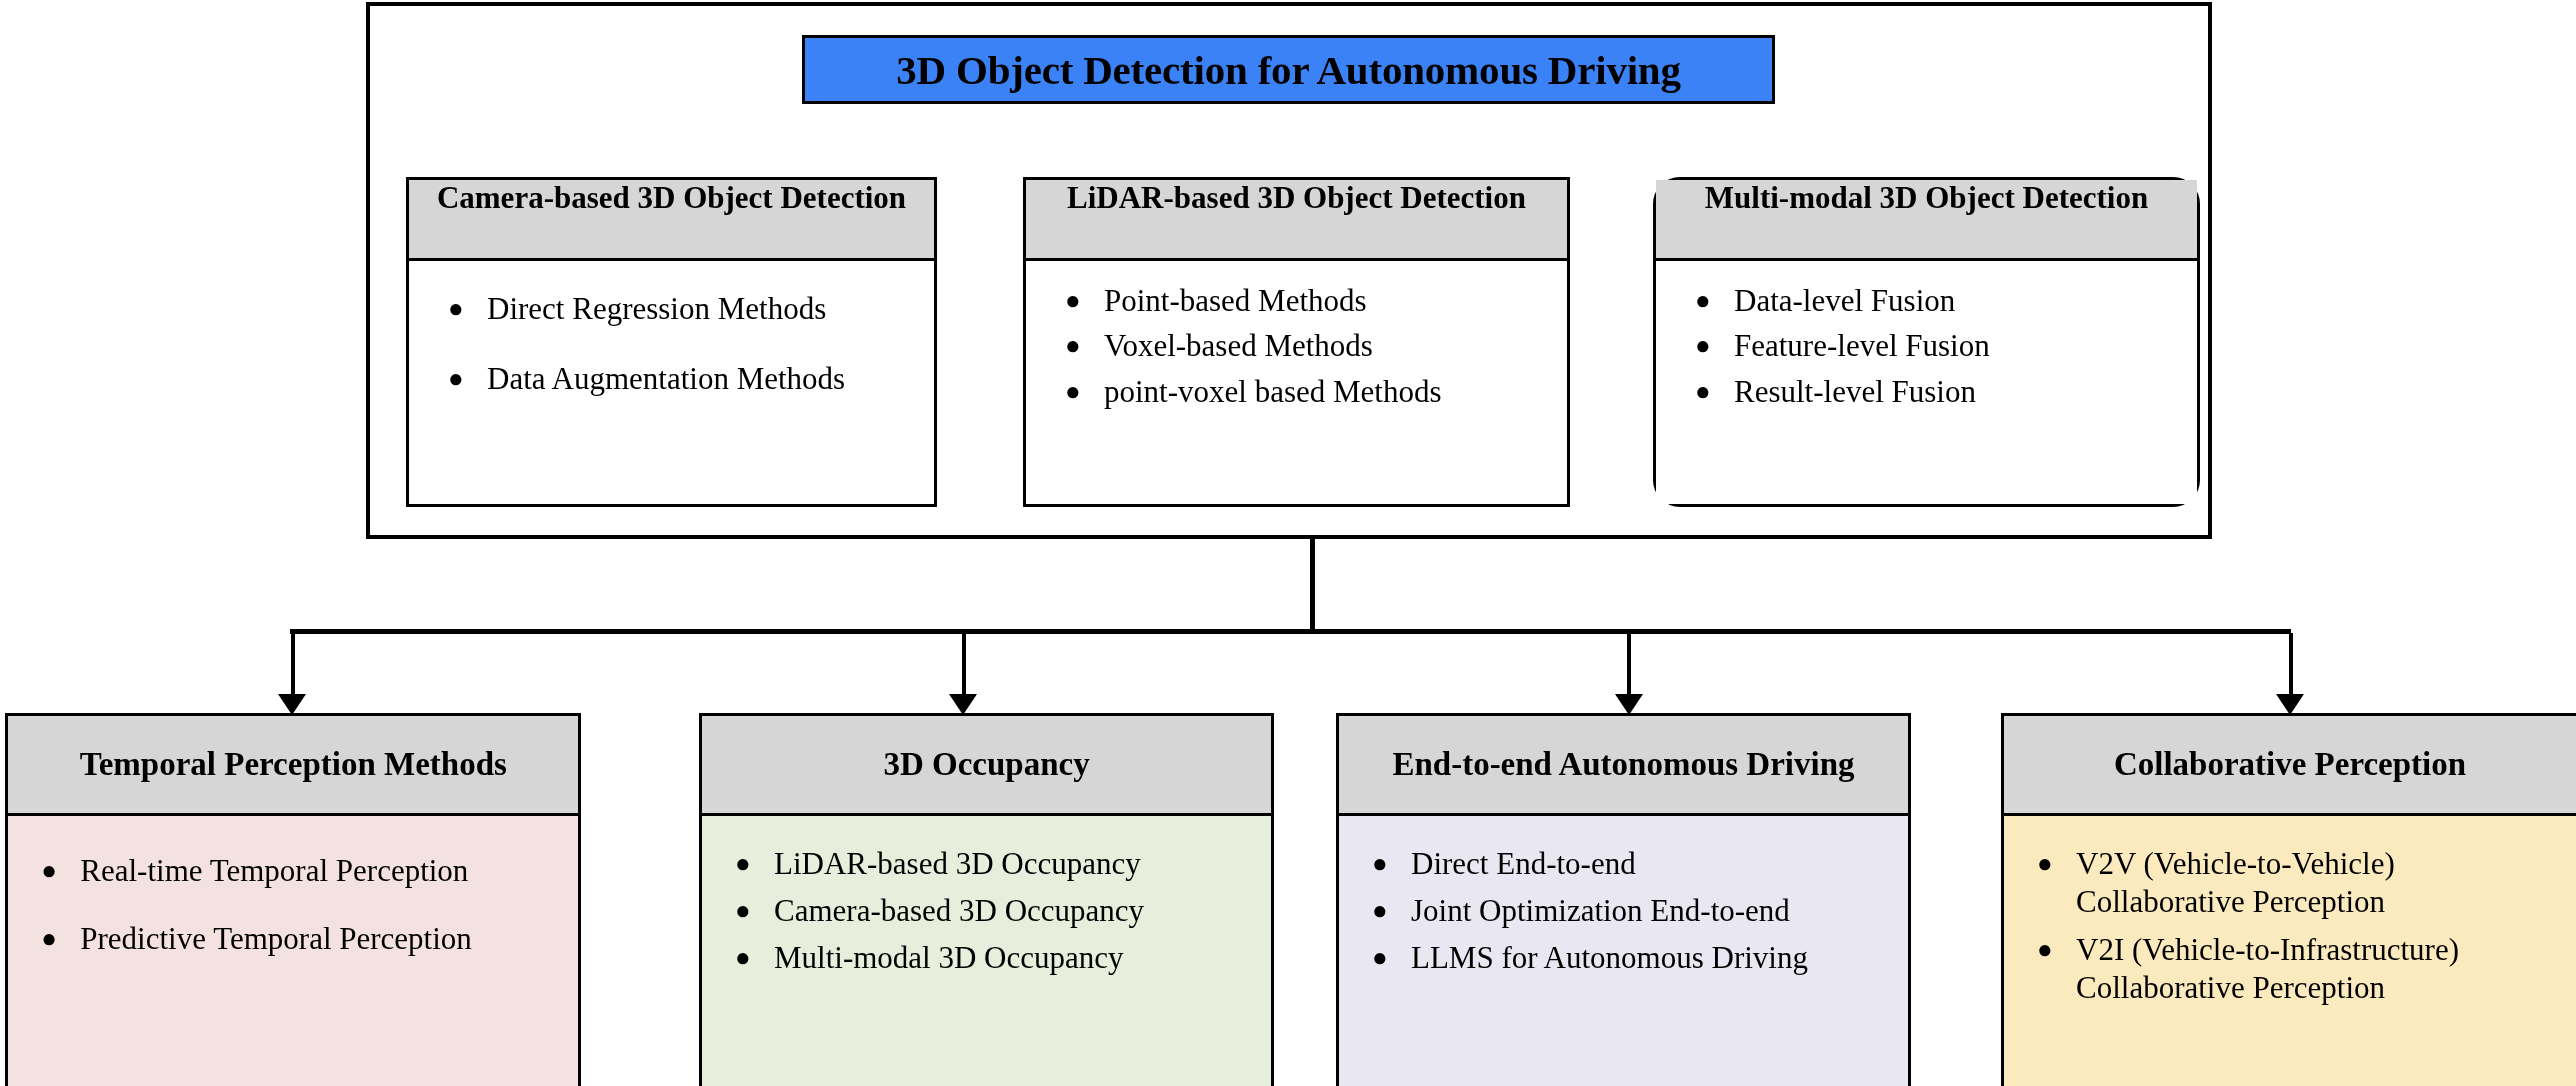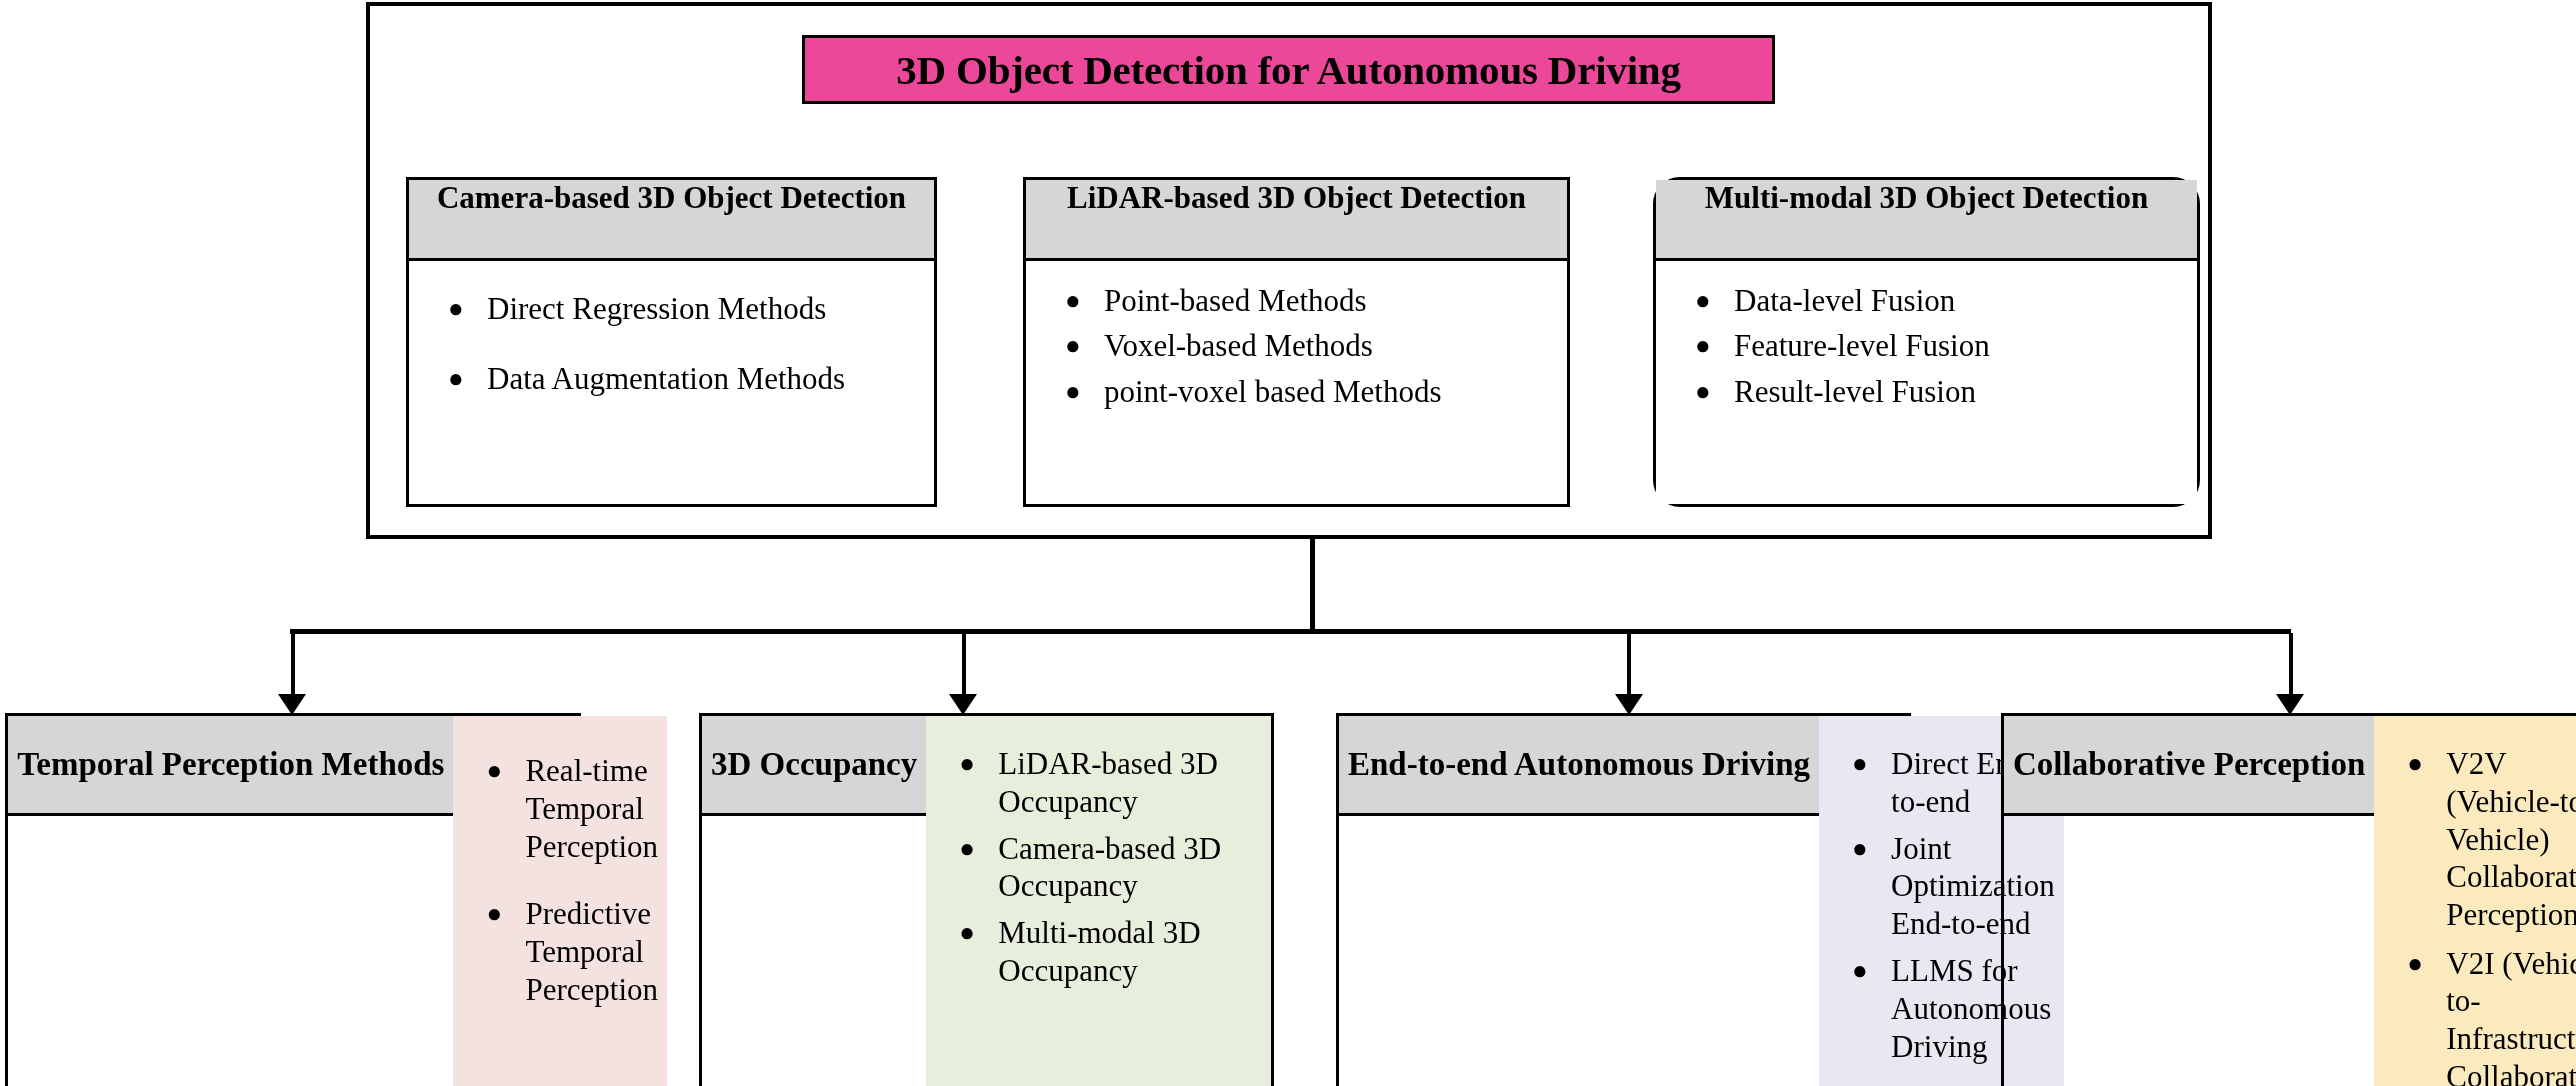--- a/index.html
+++ b/index.html
@@ -19,21 +19,21 @@
     width: 1846px; height: 537px;
     border: 4.5px solid #000;
     background: #ffffff;
   }
 
   
   .root-title {
     position: absolute;
     left: 802px; top: 35px;
     width: 973px; height: 69px;
-    background: #ec4899;
+    background: #3b82f6;
     border: 3.8px solid #000;
     display: flex; align-items: center; justify-content: center;
   }
   .root-title span {
     font-weight: bold;
     font-size: 41px;
     letter-spacing: -0.2px;
     color: #000;
     white-space: nowrap;
   }
@@ -120,21 +120,21 @@
   #ah3 { left: 2276px; }
 
   
   .leafbox {
     position: absolute;
     top: 713px;
     height: 374px;
     border: 3.8px solid #000;
     border-bottom: none;
     display: flex;
-    flex-direction: row;
+    flex-direction: column;
   }
   .leafbox .lb-head {
     background: #d6d6d6;
     border-bottom: 3.8px solid #000;
     height: 100px;
     display: flex; align-items: center; justify-content: center;
     text-align: center;
     padding: 0 9px;
   }
   .leafbox .lb-head span {

